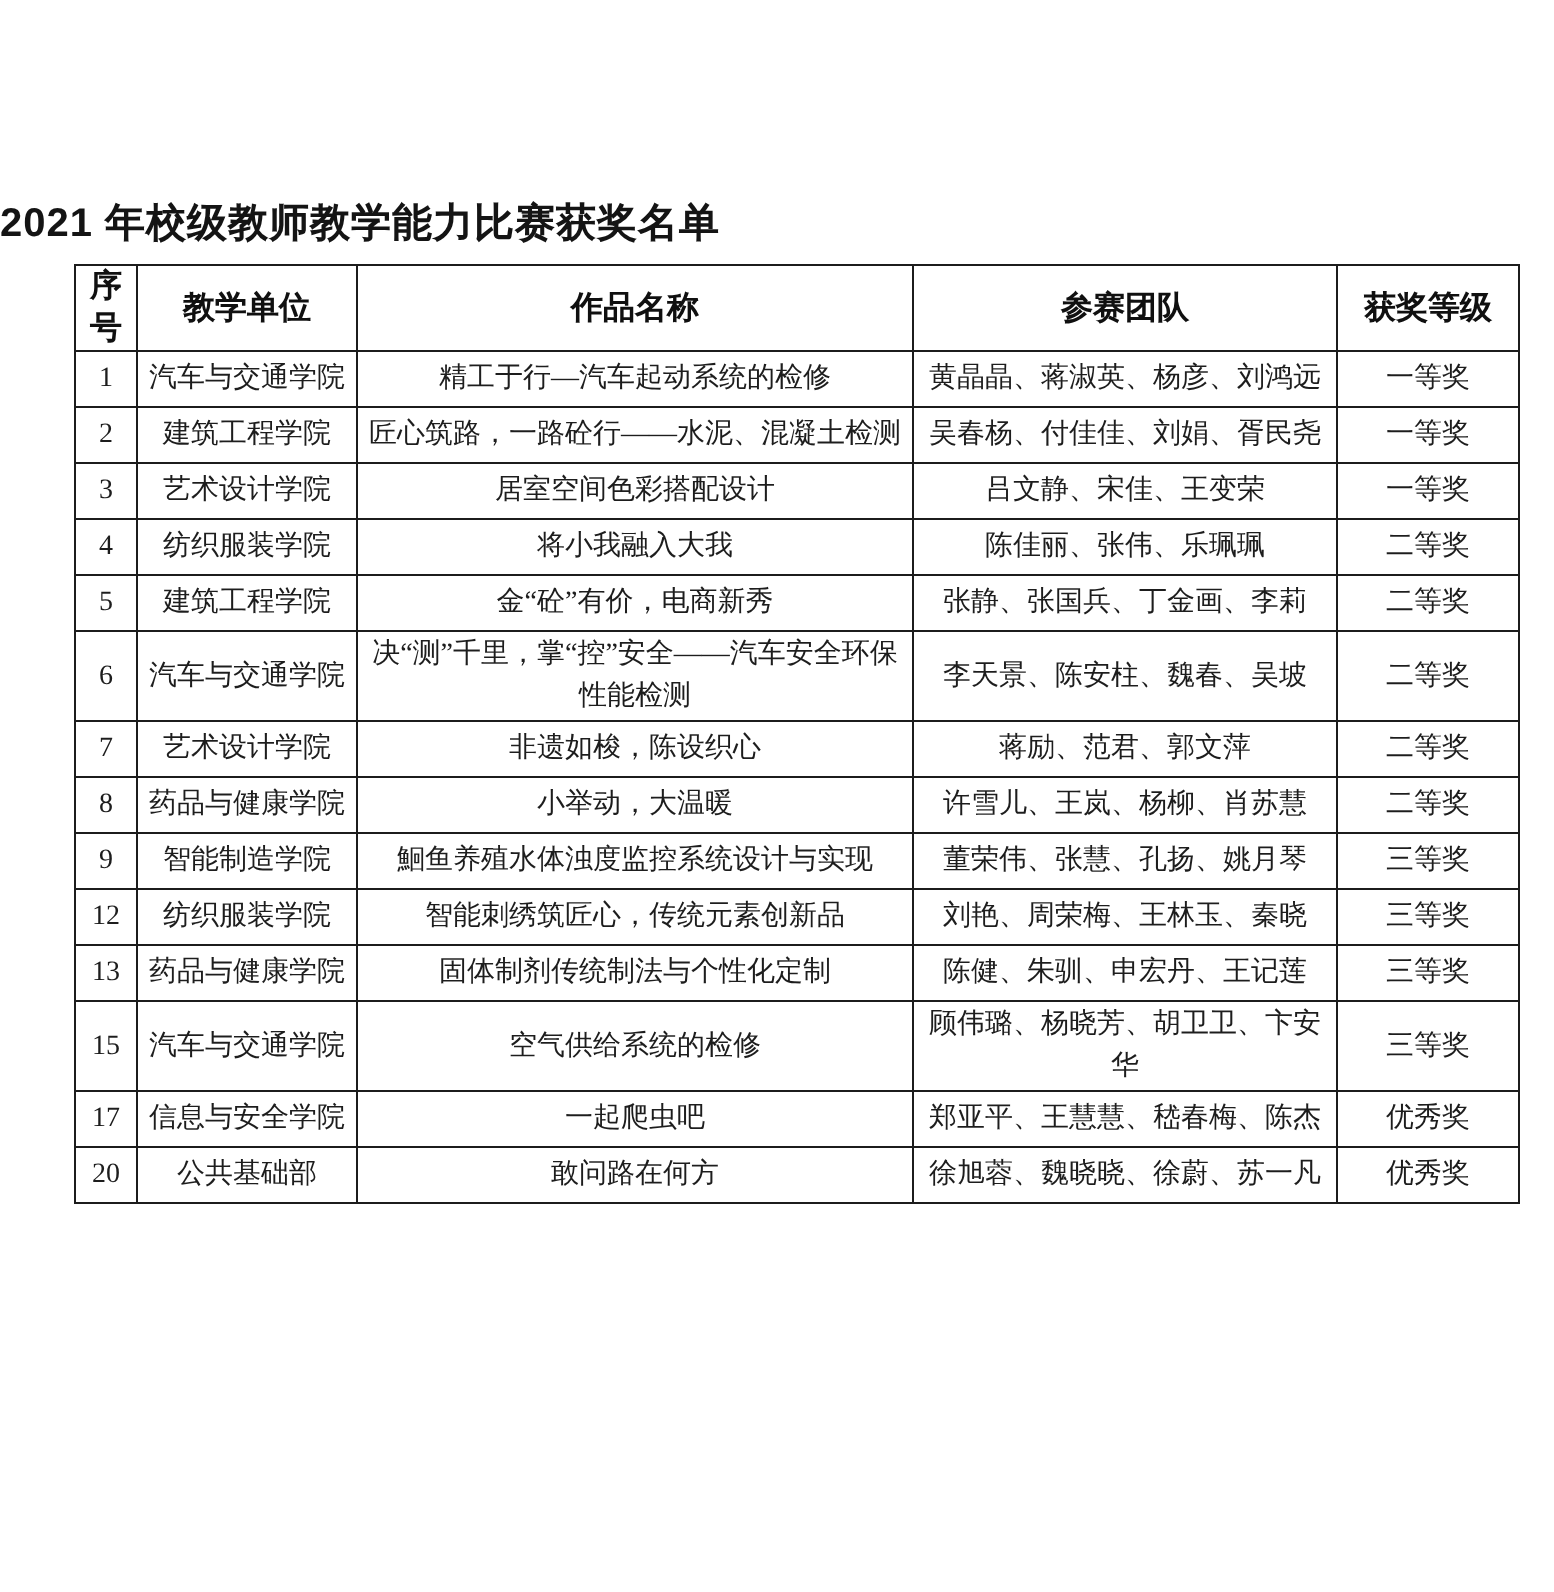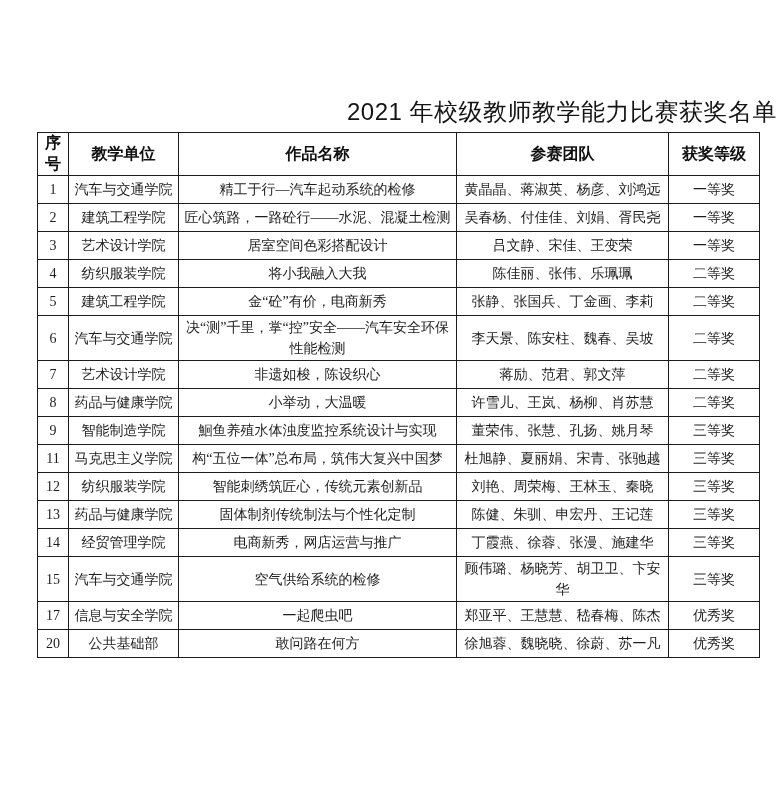--- a/index.html
+++ b/index.html
@@ -8,24 +8,24 @@
     background: #ffffff;
   }
   body {
     width: 777px;
     height: 796px;
     overflow: hidden;
     color: #1a1a1a;
   }
   .title {
     margin: 98px 0 6px 0;
-    text-align: right;
+    text-align: left;
     font-family: "Liberation Sans", sans-serif;
-    font-weight: normal;
-    font-size: 24px;
+    font-weight: bold;
+    font-size: 20px;
     line-height: 28px;
     color: #141414;
     letter-spacing: 0.5px;
   }
   table.award-table {
     border-collapse: collapse;
     table-layout: fixed;
     margin-left: 37px;
     width: 722px;
   }
@@ -139,45 +139,31 @@
           <td>二等奖</td>
         </tr>
         <tr>
           <td>9</td>
           <td>智能制造学院</td>
           <td>鮰鱼养殖水体浊度监控系统设计与实现</td>
           <td>董荣伟、张慧、孔扬、姚月琴</td>
           <td>三等奖</td>
         </tr>
         <tr>
-          <td>11</td>
-          <td>马克思主义学院</td>
-          <td>构“五位一体”总布局，筑伟大复兴中国梦</td>
-          <td>杜旭静、夏丽娟、宋青、张驰越</td>
-          <td>三等奖</td>
-        </tr>
-        <tr>
           <td>12</td>
           <td>纺织服装学院</td>
           <td>智能刺绣筑匠心，传统元素创新品</td>
           <td>刘艳、周荣梅、王林玉、秦晓</td>
           <td>三等奖</td>
         </tr>
         <tr>
           <td>13</td>
           <td>药品与健康学院</td>
           <td>固体制剂传统制法与个性化定制</td>
           <td>陈健、朱驯、申宏丹、王记莲</td>
-          <td>三等奖</td>
-        </tr>
-        <tr>
-          <td>14</td>
-          <td>经贸管理学院</td>
-          <td>电商新秀，网店运营与推广</td>
-          <td>丁霞燕、徐蓉、张漫、施建华</td>
           <td>三等奖</td>
         </tr>
         <tr>
           <td>15</td>
           <td>汽车与交通学院</td>
           <td>空气供给系统的检修</td>
           <td>顾伟璐、杨晓芳、胡卫卫、卞安华</td>
           <td>三等奖</td>
         </tr>
         <tr>

